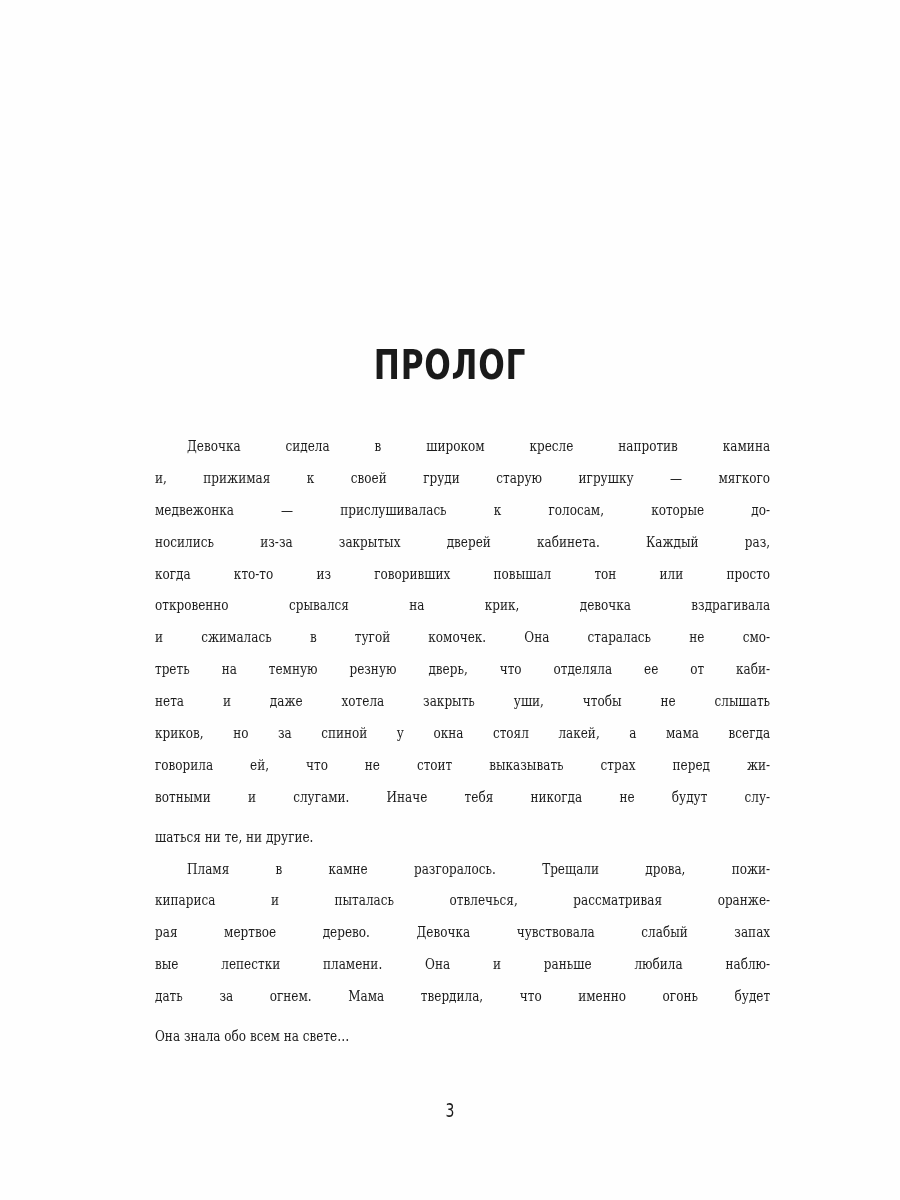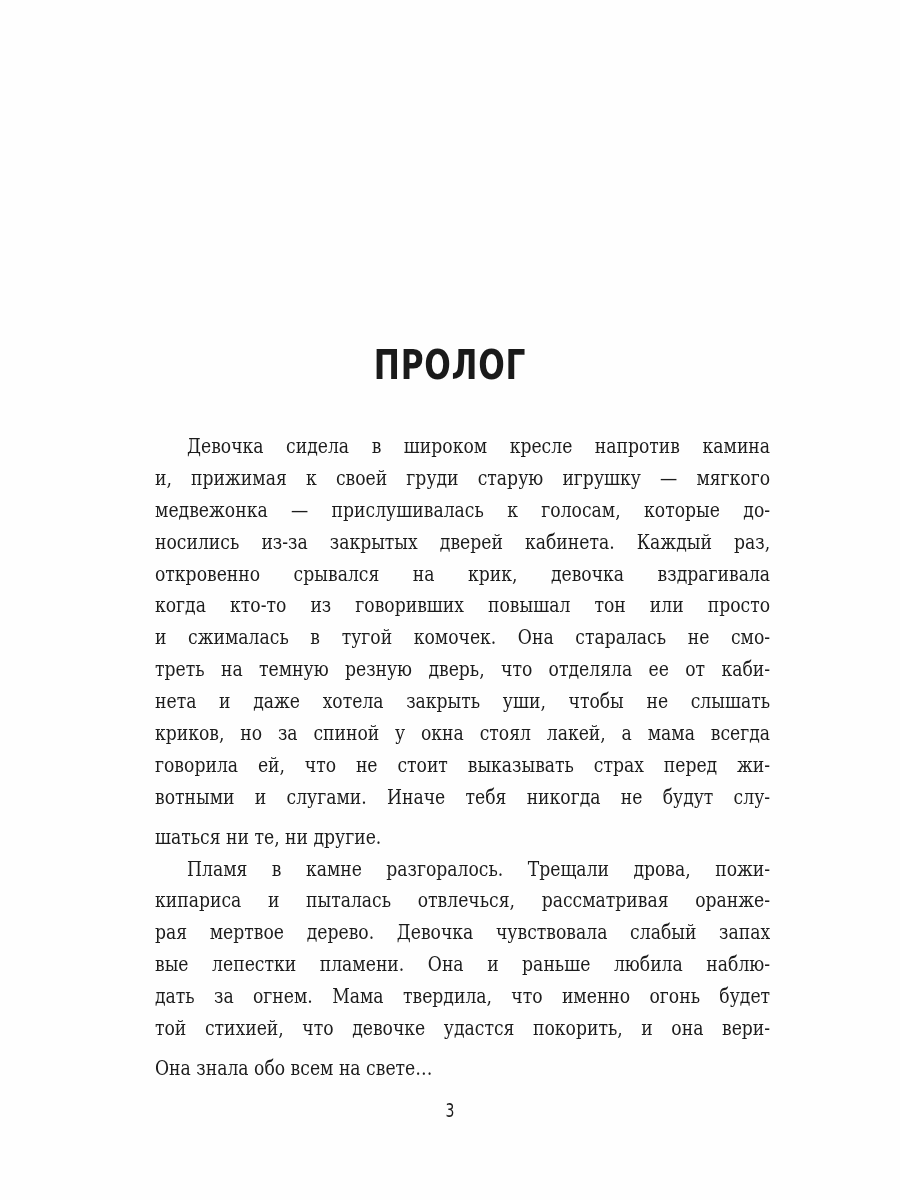--- a/index.html
+++ b/index.html
@@ -6,21 +6,21 @@
     body { width: 900px; height: 1200px; position: relative; overflow: hidden; }
     .page { position: absolute; left: 0; top: 0; width: 900px; height: 1200px; background: #fefefe; }
     .chapter-title {
       position: absolute; top: 342px; left: 0; width: 900px; text-align: center;
       font-family: "DejaVu Sans", sans-serif; font-weight: bold; font-size: 40px;
       letter-spacing: 1px; color: #1a1a1a;
       transform: scaleX(0.78); transform-origin: 450px 0;
     }
     .body-text {
       position: absolute; top: 431px; left: 155px; width: 615px;
-      font-family: "DejaVu Serif", serif; font-size: 20px; line-height: 31.9px;
+      font-family: "DejaVu Serif", serif; font-size: 14px; line-height: 31.9px;
       color: #1c1c1c;
     }
     .line {
       display: block; height: 31.9px; white-space: nowrap;
       text-align: justify; text-align-last: justify;
     }
     .line.indent { padding-left: 32px; }
     .line.last { text-align-last: left; margin-top: 8px; }
     .line-inner { display: block; transform: scaleX(0.86); transform-origin: 0 0; width: 116.3%; text-align: justify; text-align-last: inherit; }
     .page-number {
@@ -43,24 +43,24 @@
       <span class="line">
           <span class="line-inner">и, прижимая к своей груди старую игрушку — мягкого</span>
         </span>
       <span class="line">
           <span class="line-inner">медвежонка — прислушивалась к голосам, которые до-</span>
         </span>
       <span class="line">
           <span class="line-inner">носились из-за закрытых дверей кабинета. Каждый раз,</span>
         </span>
       <span class="line">
-          <span class="line-inner">откровенно срывался на крик, девочка вздрагивала</span>
+          <span class="line-inner">когда кто-то из говоривших повышал тон или просто</span>
         </span>
       <span class="line">
-          <span class="line-inner">когда кто-то из говоривших повышал тон или просто</span>
+          <span class="line-inner">откровенно срывался на крик, девочка вздрагивала</span>
         </span>
       <span class="line">
           <span class="line-inner">и сжималась в тугой комочек. Она старалась не смо-</span>
         </span>
       <span class="line">
           <span class="line-inner">треть на темную резную дверь, что отделяла ее от каби-</span>
         </span>
       <span class="line">
           <span class="line-inner">нета и даже хотела закрыть уши, чтобы не слышать</span>
         </span>
@@ -86,23 +86,20 @@
         </span>
       <span class="line">
           <span class="line-inner">рая мертвое дерево. Девочка чувствовала слабый запах</span>
         </span>
       <span class="line">
           <span class="line-inner">вые лепестки пламени. Она и раньше любила наблю-</span>
         </span>
       <span class="line">
           <span class="line-inner">дать за огнем. Мама твердила, что именно огонь будет</span>
         </span>
-      <span class="line">
-          <span class="line-inner">той стихией, что девочке удастся покорить, и она вери-</span>
-        </span>
       <span class="line last">
           <span class="line-inner">Она знала обо всем на свете…</span>
         </span>
     </div>
   </div>
 
   <div class="page-number">3</div>
 </div>
 
 </body></html>

